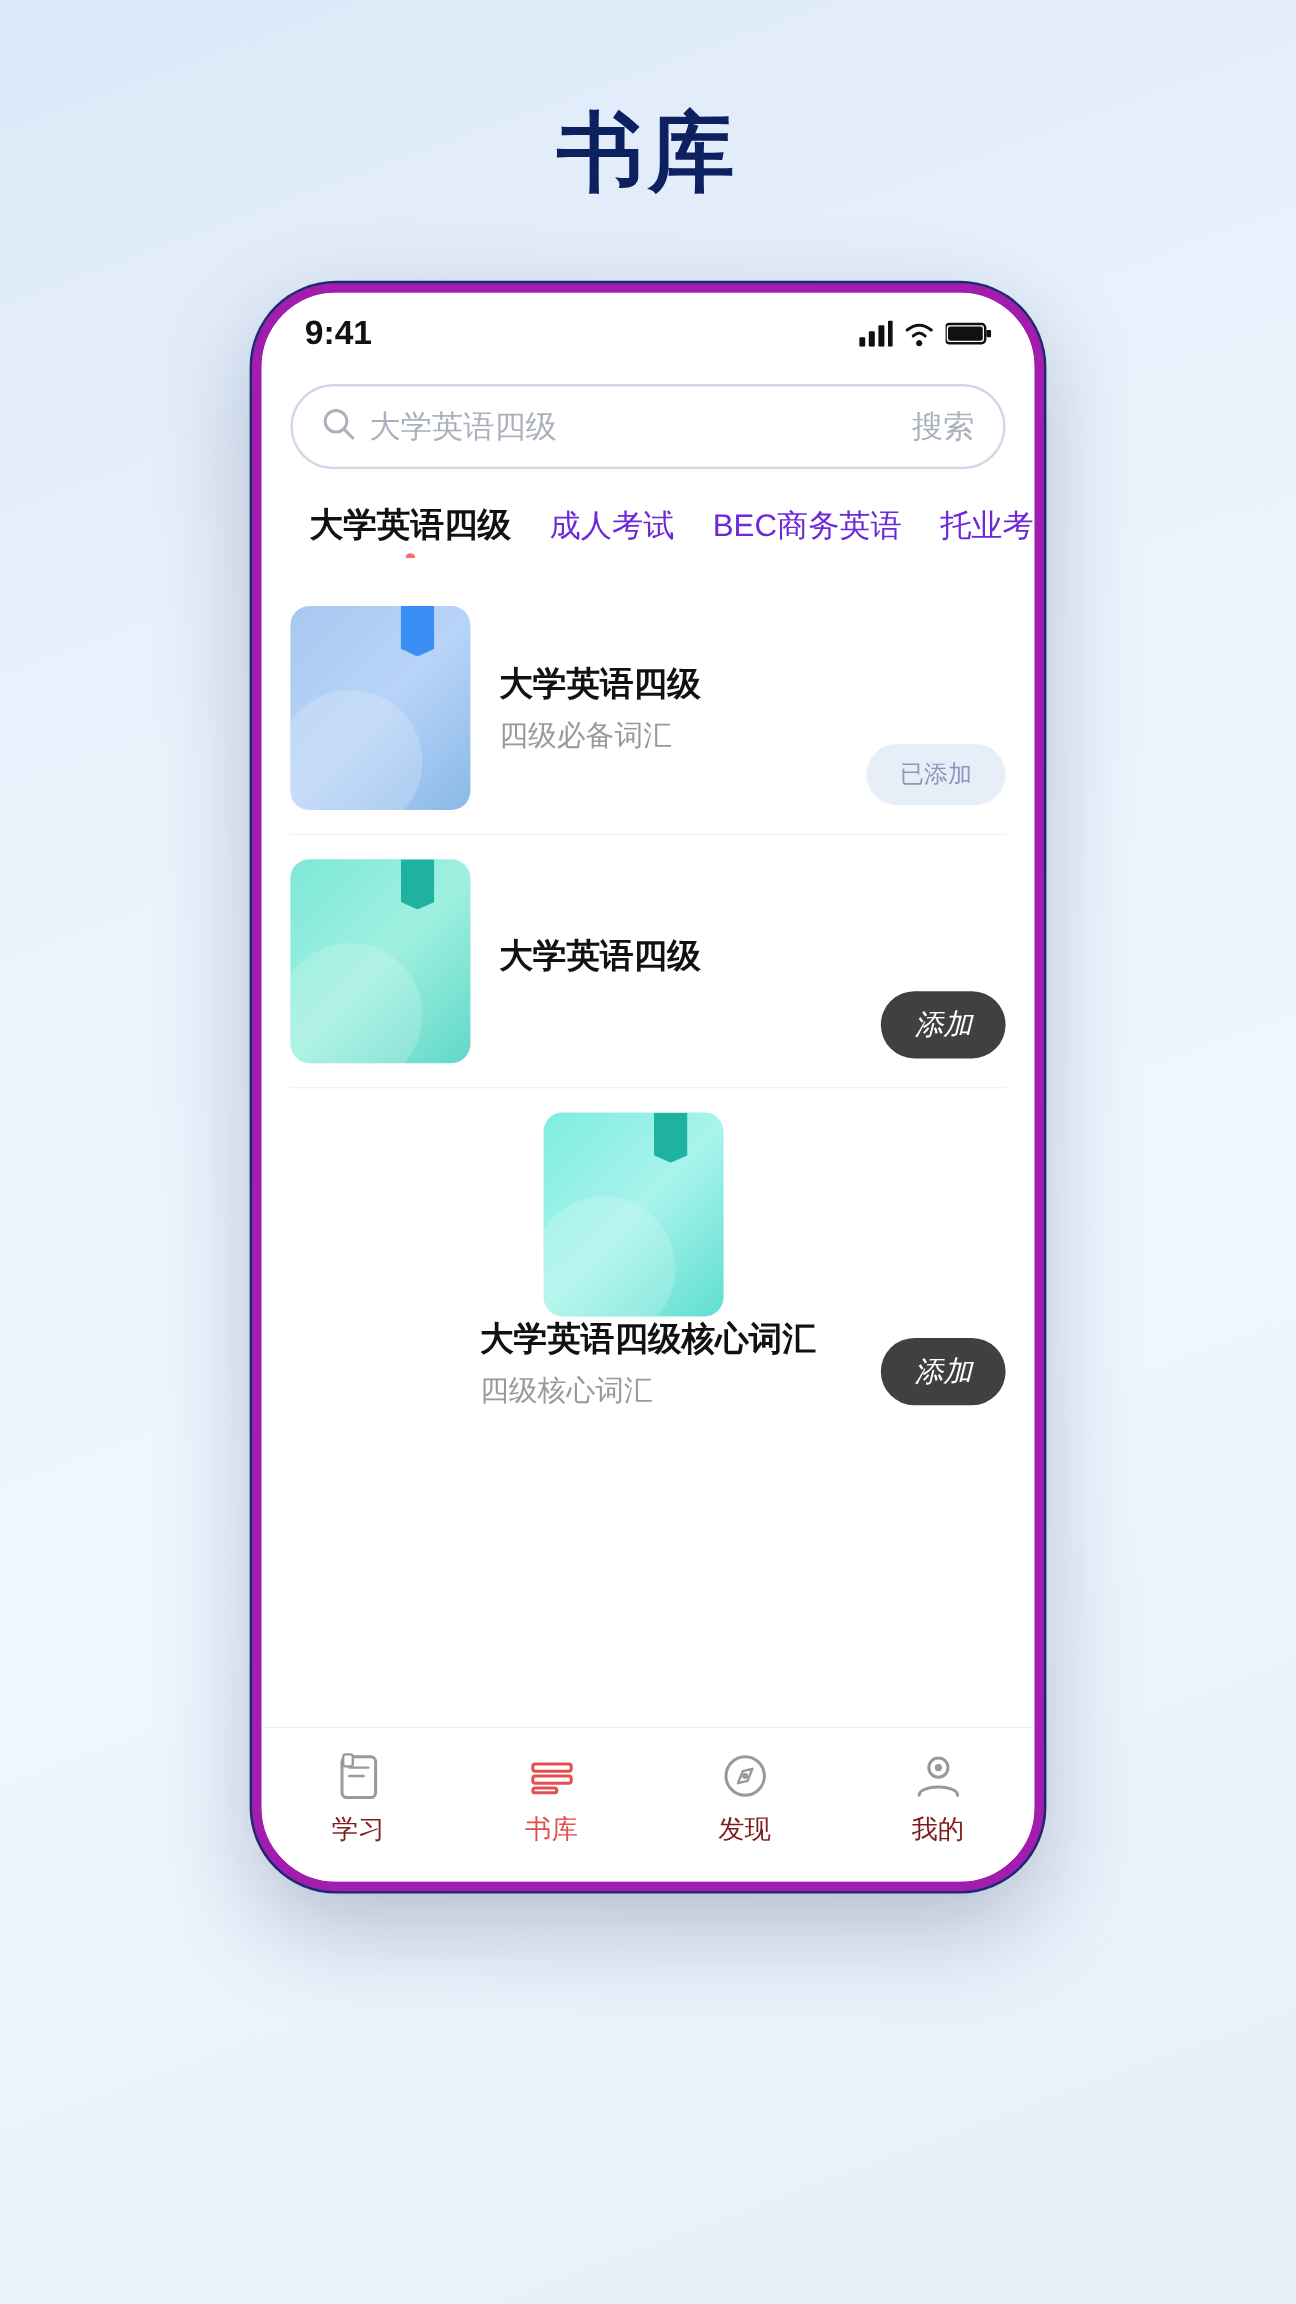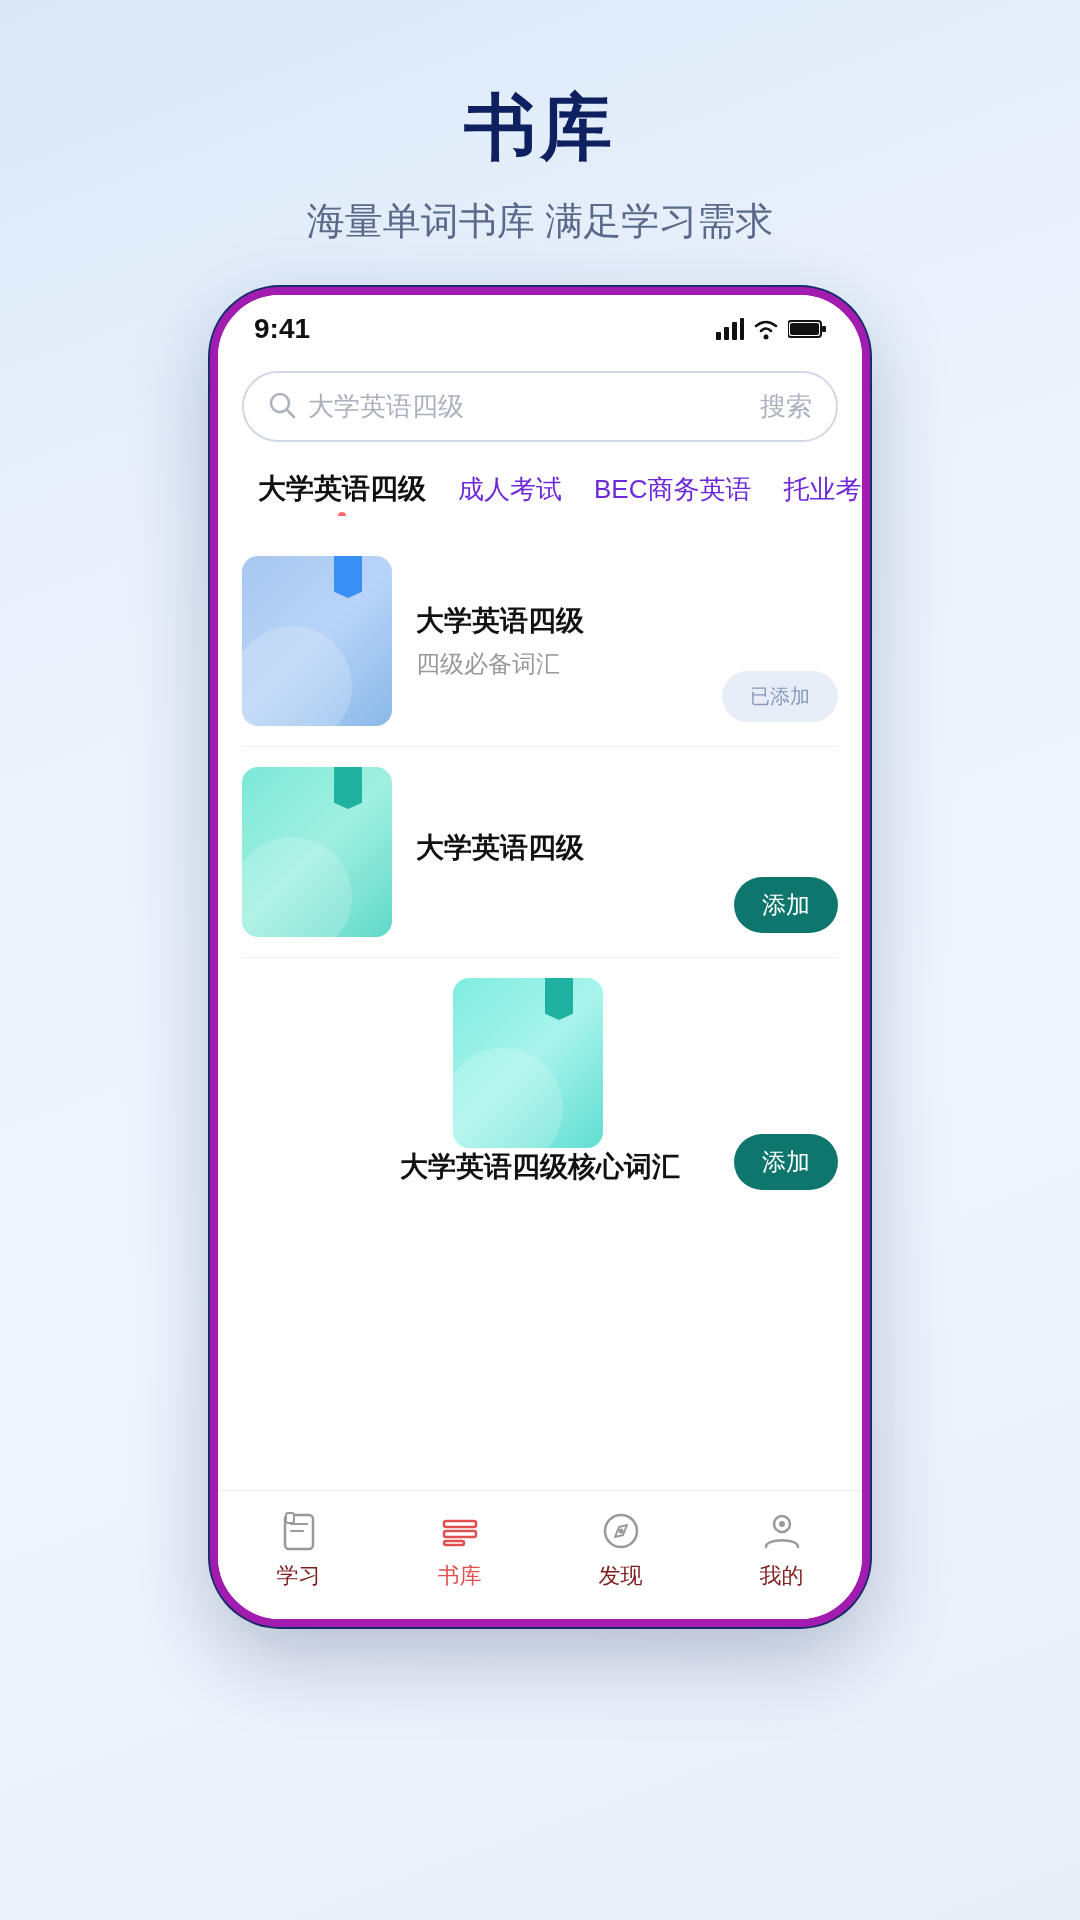--- a/index.html
+++ b/index.html
@@ -240,28 +240,29 @@
       color: #8899bb;
       border: none;
       border-radius: 50px;
       padding: 12px 28px;
       font-size: 20px;
       font-family: inherit;
       cursor: pointer;
     }
 
     .btn-add {
-      background: #0f766e;
+      background: #404040;
       color: #fff;
       border: none;
       border-radius: 50px;
       padding: 12px 28px;
       font-size: 24px;
       font-family: inherit;
       cursor: pointer;
+      font-style: italic;
     }
 
     
     .bottom-nav {
       display: flex;
       justify-content: space-around;
       align-items: center;
       padding: 16px 0 28px 0;
       background: #fff;
       border-top: 1px solid #eee;
@@ -296,21 +297,20 @@
     .nav-icon-active svg rect,
     .nav-icon-active svg circle {
       stroke: #e05050;
     }
   </style>
 </head>
 <body>
 
 <div class="page-header">
   <h1 class="page-title">书库</h1>
-  <p class="page-subtitle">海量单词书库 满足学习需求</p>
 </div>
 
 <div class="phone">
 
   <div class="status-bar">
     <span class="status-time">9:41</span>
     <div class="status-icons">
       <span class="signal-icon">
         <svg width="28" height="22" viewBox="0 0 28 22">
           <rect x="0" y="14" width="5" height="8" rx="1" fill="#111"></rect>
@@ -386,20 +386,21 @@
       </div>
     </div>
 
     <div class="book-item">
       <div class="book-cover book-cover-3">
         <div class="book-cover-circle cover-circle-3"></div>
         <div class="book-bookmark book-bookmark-teal"></div>
       </div>
       <div class="book-info">
         <div class="book-name">大学英语四级核心词汇</div>
+        <div class="book-desc">四级核心词汇</div>
       </div>
       <div class="book-action">
         <button class="btn-add">添加</button>
       </div>
     </div>
 
   </div>
 
   <div class="bottom-nav">
 

